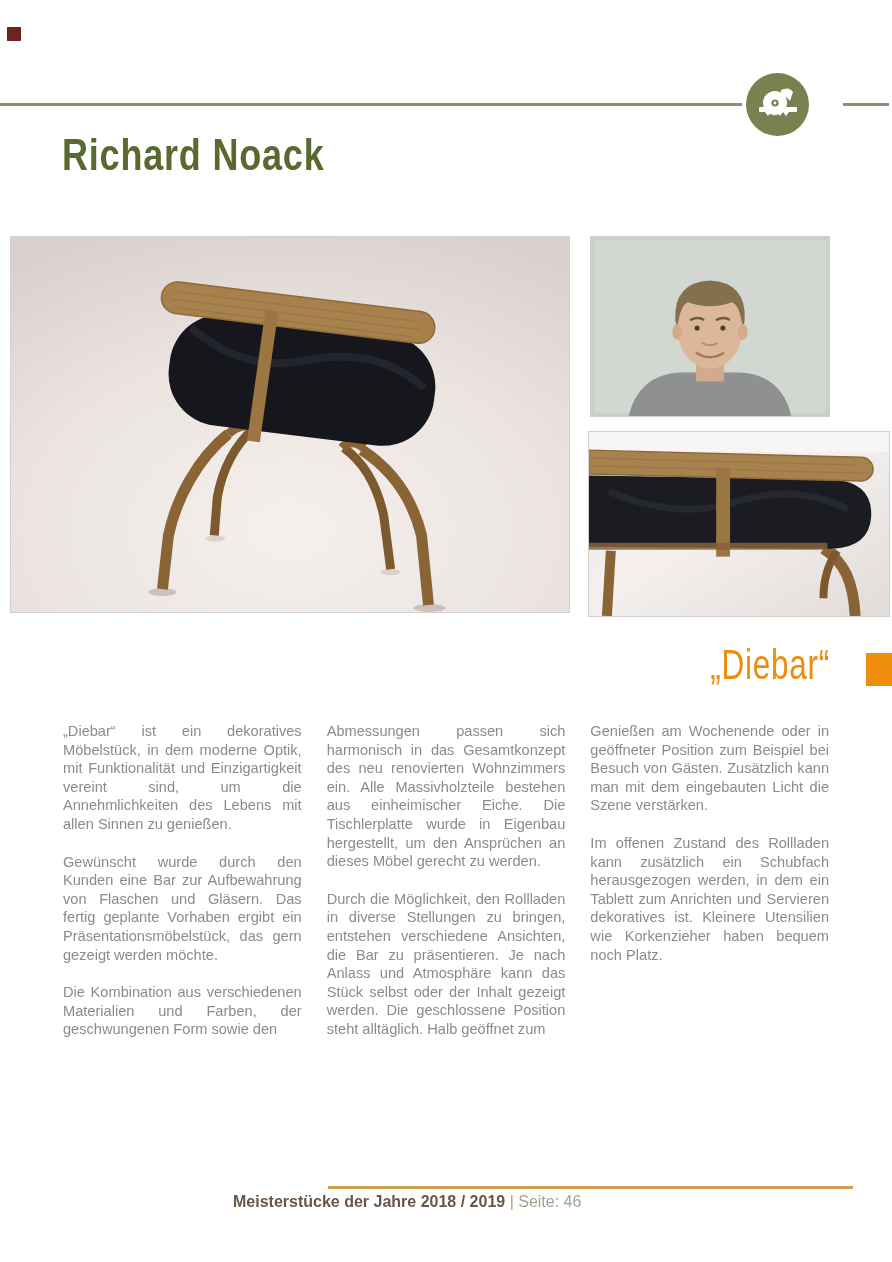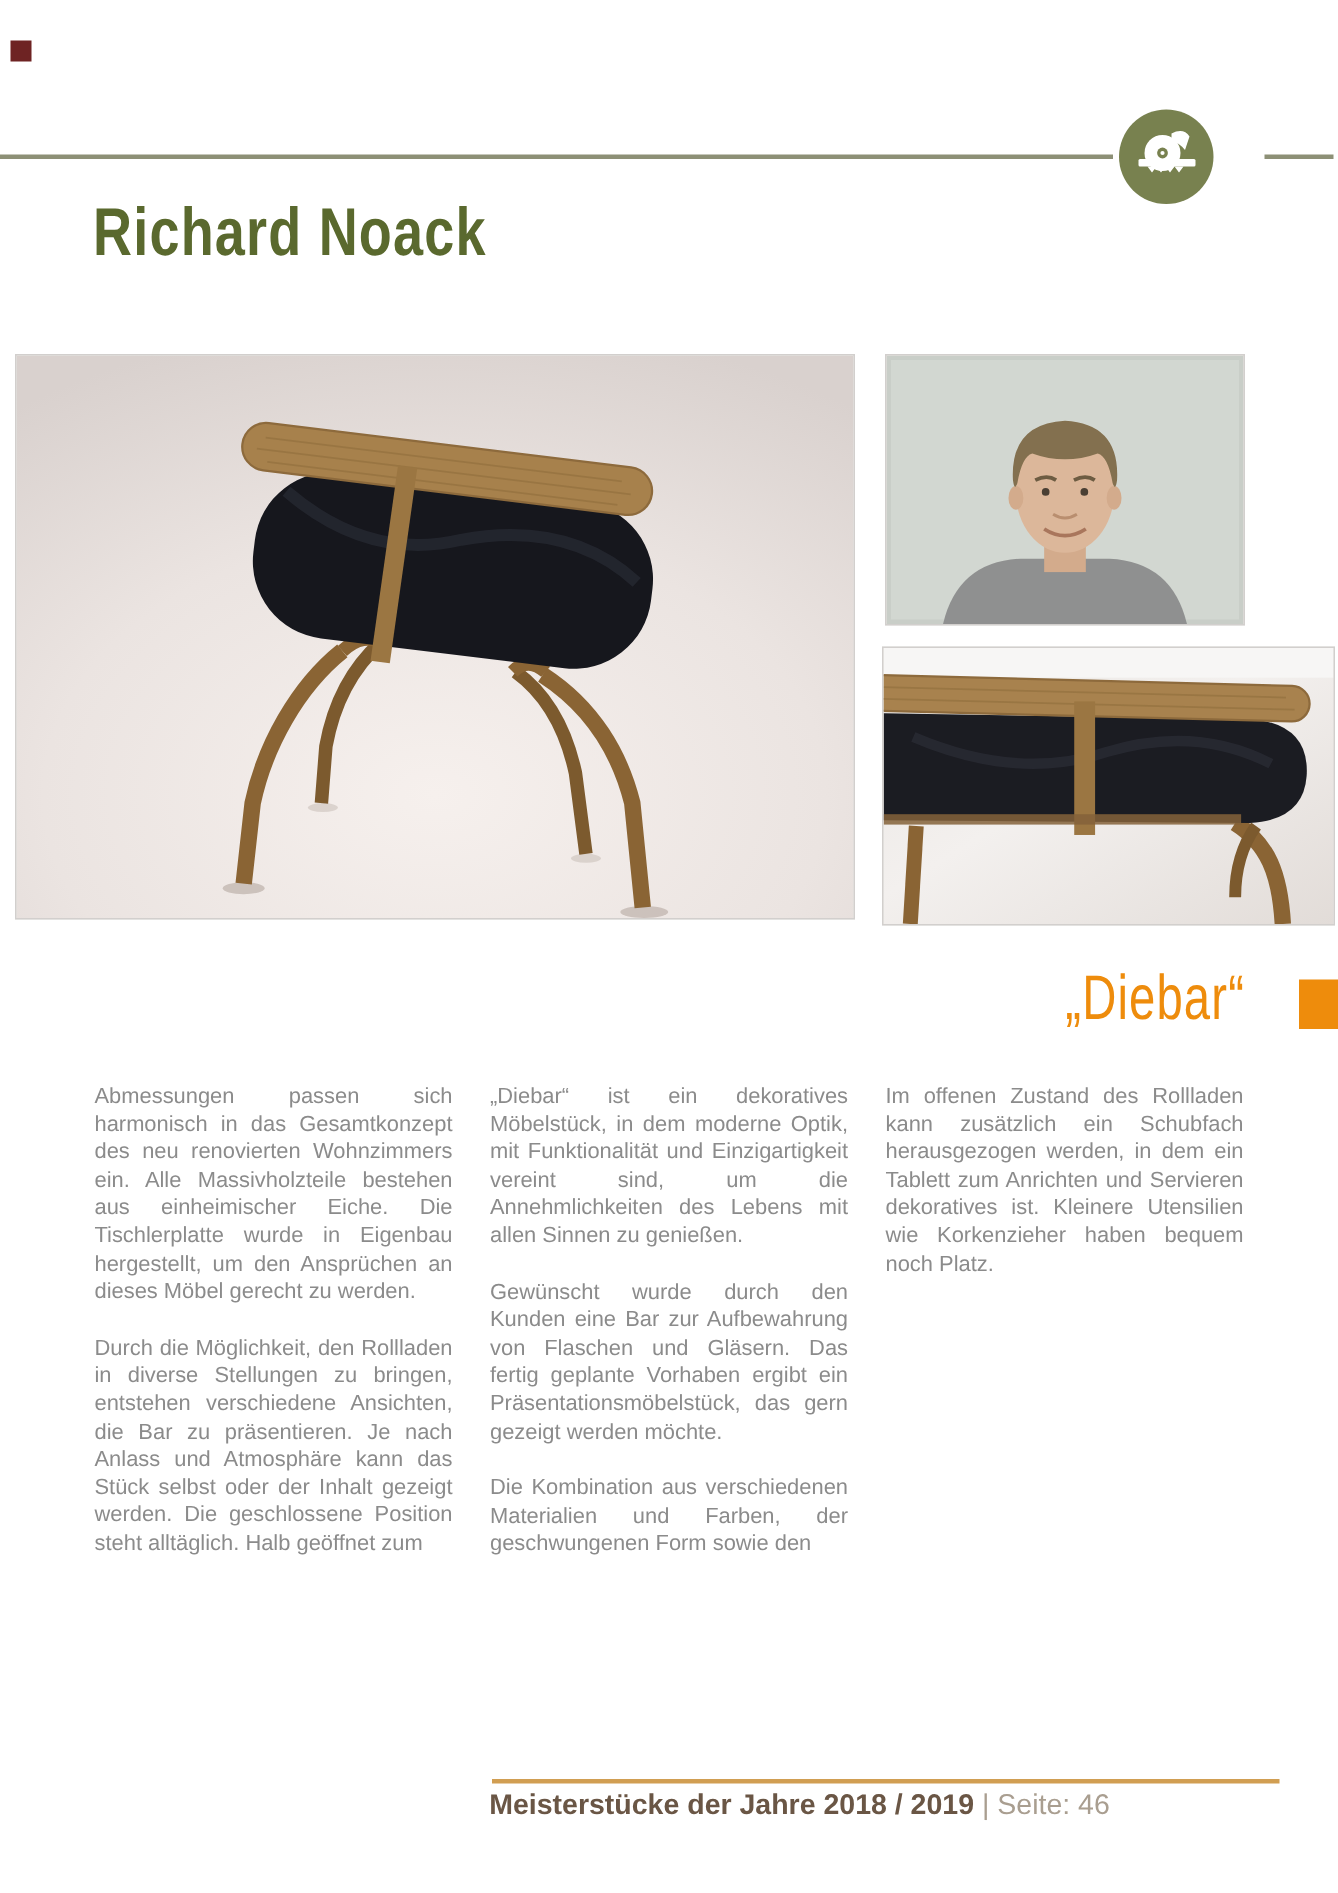--- a/index.html
+++ b/index.html
@@ -44,21 +44,21 @@
   .columns{
     left:63px;top:722px;width:766px;display:flex;gap:25px;
     color:#8b8b8b;font-size:14.6px;line-height:18.6px;
   }
   .col{flex:1 1 0;text-align:justify;hyphens:auto;-webkit-hyphens:auto;}
   .col p{margin:0 0 19px 0;}
 
   
   .footer-rule{left:328px;top:1186px;width:525px;height:3px;background:#d19e52;}
   .footer-text{
-    left:233px;top:1193px;width:600px;text-align:center;font-size:19px;color:#a99e90;
+    left:233px;top:1193px;width:600px;text-align:left;font-size:16px;color:#a99e90;
   }
   .footer-text .pub{font-weight:bold;color:#6a5645;}
 </style>
 </head>
 <body>
 
 <div class="page">
 
   <div class="abs corner-square"></div>
 
@@ -166,29 +166,30 @@
 
       <rect x="0" y="112" width="240" height="7" fill="#84623a" opacity=".85"></rect>
     </svg>
   </div>
 
   <div class="abs project-title">„Diebar“</div>
   <div class="abs project-accent"></div>
 
   <div class="abs columns">
     <div class="col">
-      <p>Abmessungen passen sich harmonisch in das Gesamtkonzept des neu renovierten Wohnzimmers ein. Alle Massivholzteile bestehen aus einheimischer Eiche. Die Tischlerplatte wurde in Eigenbau hergestellt, um den Ansprüchen an dieses Möbel gerecht zu werden.</p>
-      <p>Durch die Möglichkeit, den Rollladen in diverse Stellungen zu bringen, entstehen verschiedene Ansichten, die Bar zu präsentieren. Je nach Anlass und Atmosphäre kann das Stück selbst oder der Inhalt gezeigt werden. Die geschlossene Position steht alltäglich. Halb geöffnet zum</p>
-    </div>
-    <div class="col">
       <p>„Diebar“ ist ein dekoratives Möbelstück, in dem moderne Optik, mit Funktionalität und Einzigartigkeit vereint sind, um die Annehmlichkeiten des Lebens mit allen Sinnen zu genießen.</p>
       <p>Gewünscht wurde durch den Kunden eine Bar zur Aufbewahrung von Flaschen und Gläsern. Das fertig geplante Vorhaben ergibt ein Präsentationsmöbelstück, das gern gezeigt werden möchte.</p>
       <p>Die Kombination aus verschiedenen Materialien und Farben, der geschwungenen Form sowie den</p>
     </div>
     <div class="col">
+      <p>Abmessungen passen sich harmonisch in das Gesamtkonzept des neu renovierten Wohnzimmers ein. Alle Massivholzteile bestehen aus einheimischer Eiche. Die Tischlerplatte wurde in Eigenbau hergestellt, um den Ansprüchen an dieses Möbel gerecht zu werden.</p>
+      <p>Durch die Möglichkeit, den Rollladen in diverse Stellungen zu bringen, entstehen verschiedene Ansichten, die Bar zu präsentieren. Je nach Anlass und Atmosphäre kann das Stück selbst oder der Inhalt gezeigt werden. Die geschlossene Position steht alltäglich. Halb geöffnet zum</p>
+    </div>
+    <div class="col">
+      <p>Genießen am Wochenende oder in geöffneter Position zum Beispiel bei Besuch von Gästen. Zusätzlich kann man mit dem eingebauten Licht die Szene verstärken.</p>
       <p>Im offenen Zustand des Rollladen kann zusätzlich ein Schubfach herausgezogen werden, in dem ein Tablett zum Anrichten und Servieren dekoratives ist. Kleinere Utensilien wie Korkenzieher haben bequem noch Platz.</p>
     </div>
   </div>
 
   <div class="abs footer-rule"></div>
   <div class="abs footer-text">
     <span class="pub">Meisterstücke der Jahre 2018 / 2019</span>
     <span>|</span>
     <span>Seite: 46</span>
   </div>

